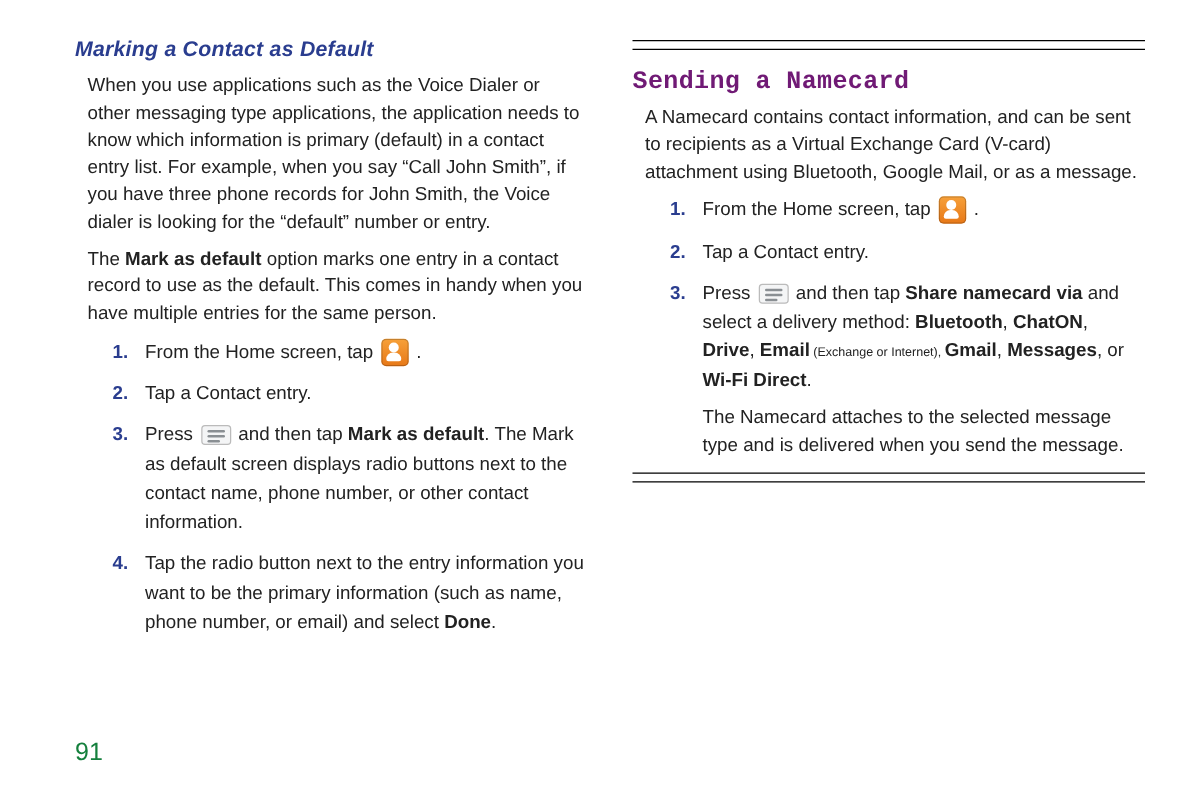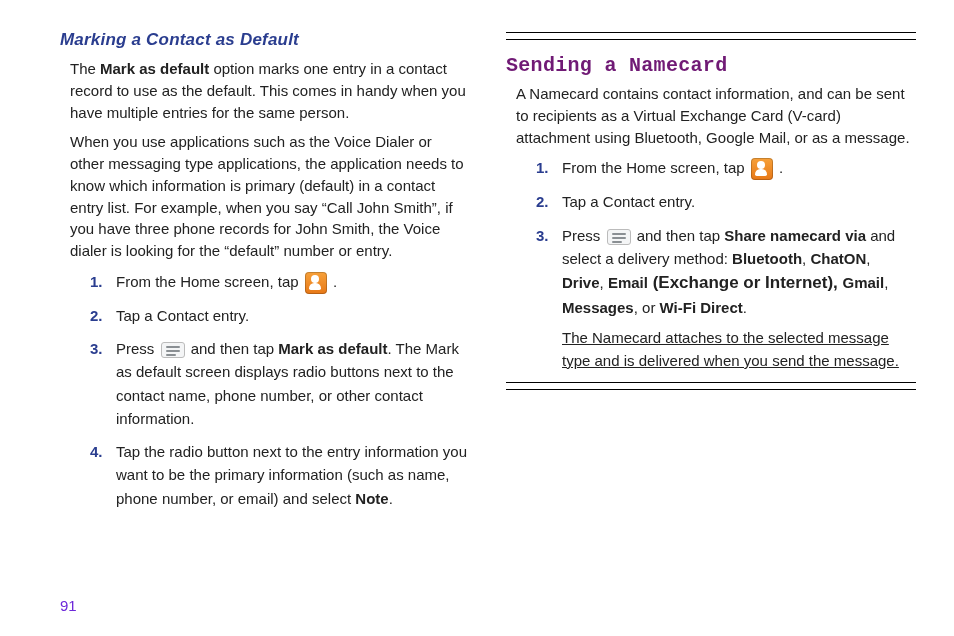--- a/index.html
+++ b/index.html
@@ -59,21 +59,21 @@
   }
   ol.steps > li::before {
     counter-increment: step;
     content: counter(step) ".";
     position: absolute;
     left: 0;
     font-weight: bold;
     color: #2a3d8f;
   }
   .bold { font-weight: bold; }
-  .cond { font-size: 17px; font-weight: bold; }
+  .cond { font-size: 10px; }
   .hr { border: none; border-top: 1.5px solid #000; margin: 2px 0 6px 0; }
   .note-block {
     font-size: 15px;
     line-height: 1.45;
     padding: 4px 0 6px 0;
   }
   .note-block .note-label { font-weight: bold; }
   .note-body { display: block; padding-left: 40px; text-indent: -40px; }
   .icon {
     display: inline-block;
@@ -114,53 +114,53 @@
   .icon-menu::after {
     content: "";
     position: absolute;
     left: 4px; right: 4px;
     height: 2px;
     background: #8a8f93;
     border-radius: 1px;
   }
   .icon-menu::before { top: 3px; box-shadow: 0 4px 0 #8a8f93; }
   .icon-menu::after { top: 11px; width: 10px; }
-  .after-step { margin-top: 6px; text-decoration: underline; }
+  .after-step { margin-top: 6px; }
   .pagenum {
     position: absolute;
     left: 60px;
     bottom: 22px;
-    font-size: 15px;
-    color: #6d28d9;
+    font-size: 20px;
+    color: #15803d;
   }
 </style>
 </head>
 <body>
 
 <div class="page">
 
   <div class="col">
     <div class="subheading">Marking a Contact as Default</div>
 
+    <p class="para">When you use applications such as the Voice Dialer or other messaging type applications, the application needs to know which information is primary (default) in a contact entry list. For example, when you say “Call John Smith”, if you have three phone records for John Smith, the Voice dialer is looking for the “default” number or entry.</p>
+
     <p class="para">
       <span>The </span><span class="bold">Mark as default</span><span> option marks one entry in a contact record to use as the default. This comes in handy when you have multiple entries for the same person.</span>
     </p>
-
-    <p class="para">When you use applications such as the Voice Dialer or other messaging type applications, the application needs to know which information is primary (default) in a contact entry list. For example, when you say “Call John Smith”, if you have three phone records for John Smith, the Voice dialer is looking for the “default” number or entry.</p>
 
     <ol class="steps">
       <li>
         <span>From the Home screen, tap </span><span class="icon icon-contacts"></span><span> .</span>
       </li>
       <li>Tap a Contact entry.</li>
       <li>
         <span>Press </span><span class="icon icon-menu"></span><span> and then tap </span><span class="bold">Mark as default</span><span>. The Mark as default screen displays radio buttons next to the contact name, phone number, or other contact information.</span>
       </li>
       <li>
-        <span>Tap the radio button next to the entry information you want to be the primary information (such as name, phone number, or email) and select </span><span class="bold">Note</span><span>.</span>
+        <span>Tap the radio button next to the entry information you want to be the primary information (such as name, phone number, or email) and select </span><span class="bold">Done</span><span>.</span>
       </li>
     </ol>
   </div>
 
   <div class="col">
     <hr class="hr">
     <hr class="hr">
 
     <div class="section-heading">Sending a Namecard</div>
 

